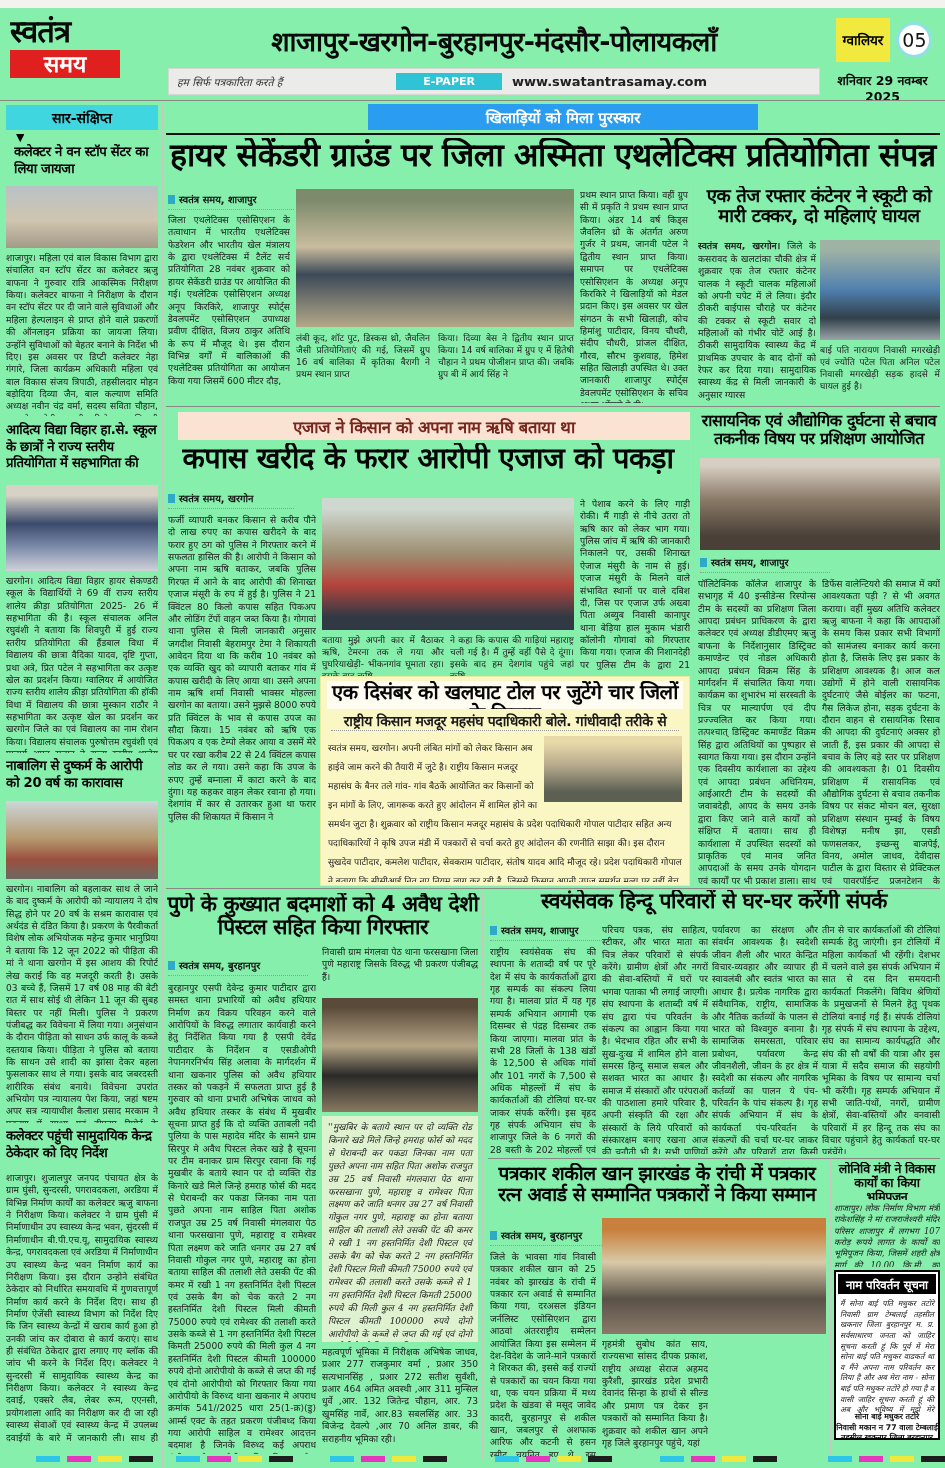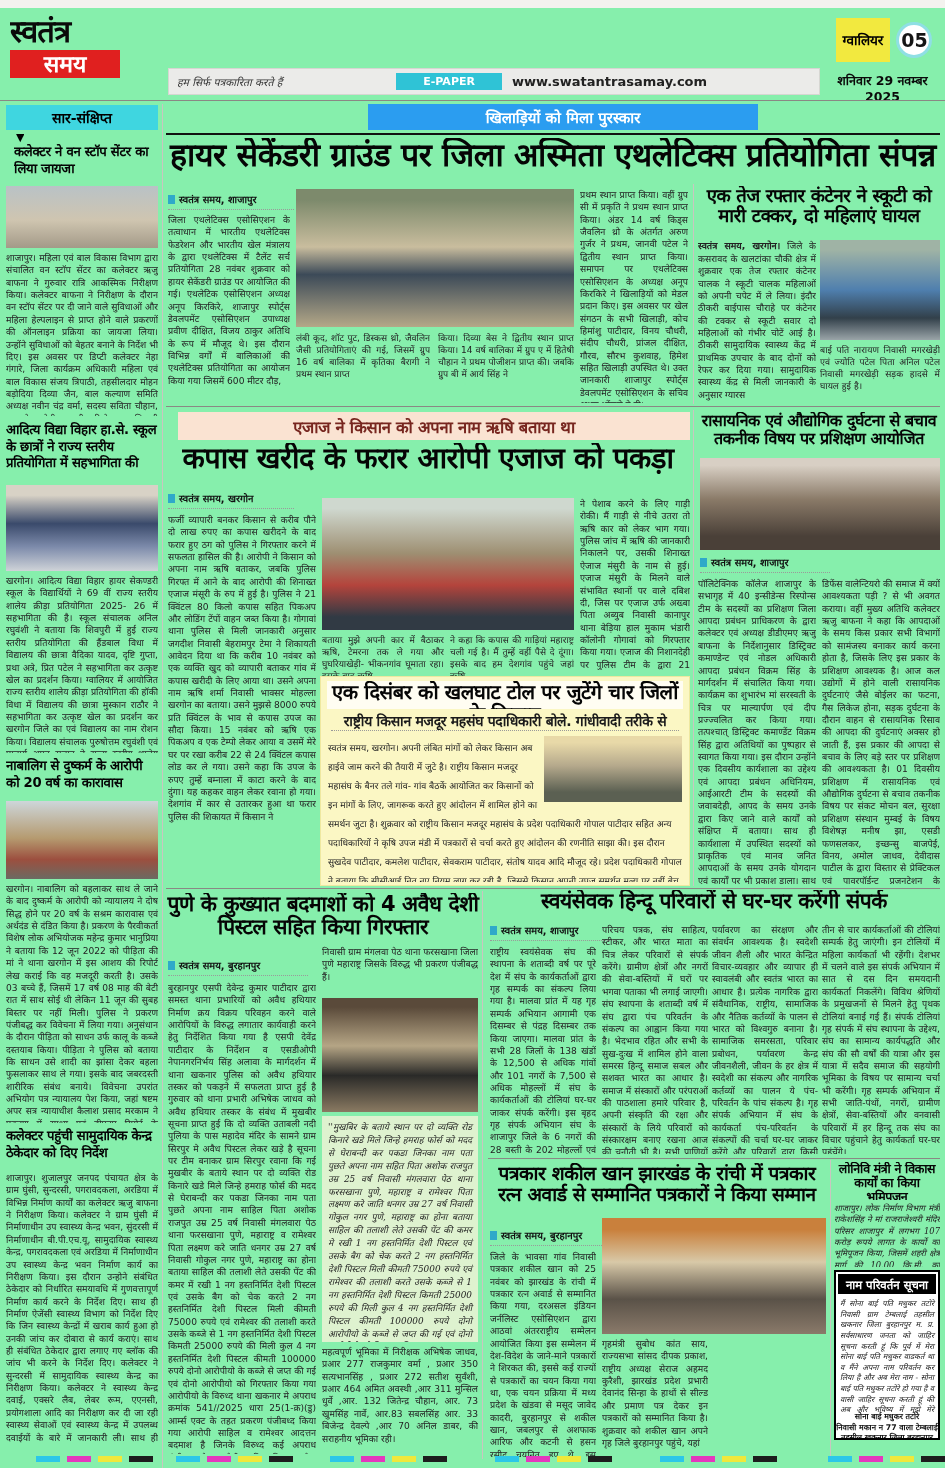--- a/index.html
+++ b/index.html
@@ -24,21 +24,21 @@
   .logo-top { font-size:31px; font-weight:bold; color:#0a0a0a; letter-spacing:-1px; line-height:1; }
   .logo-bot { margin-top:3px; background:#e0201f; color:#fff; font-weight:bold; font-size:23px;
               text-align:center; padding:1px 6px; line-height:1.15; }
   .regions { font-size:27px; font-weight:bold; letter-spacing:-0.5px; text-align:center; color:#0a0a0a; }
   .graybar { background:#ebebe9; display:flex; align-items:center; gap:10px; padding:0 8px; border:1px solid #d6d6d2; }
   .tagline { font-style:italic; font-size:10.5px; color:#333; flex:0 0 auto; }
   .epaper { background:#2fc3d6; color:#fff; font-weight:bold; font-size:11px; padding:2px 27px; }
   .website { font-weight:bold; font-size:13px; color:#222; }
   .edition { background:#f2e93f; color:#000; font-weight:bold; font-size:13.5px; padding:14px 7px; }
   .pgno { width:36px; height:36px; border-radius:50%; background:#fff; border:3px solid #8fdfe4;
-          display:flex; align-items:center; justify-content:center; font-size:19px; font-weight:bold; }
+          display:flex; align-items:center; justify-content:center; font-size:19px; font-weight:normal; }
   .dateline { font-weight:bold; font-size:12.5px; color:#0a0a0a; text-align:center; }
 
   .sb-head { background:#3fd6e0; color:#000; font-weight:bold; font-size:14px;
              display:flex; align-items:center; justify-content:center; }
   .sb-hl { font-size:13.2px; font-weight:bold; line-height:1.25; color:#050505; letter-spacing:-0.3px; }
 
   .banner { background:#2b9df0; color:#fff; font-weight:bold; font-size:15px;
             display:flex; align-items:center; justify-content:center; }
 
   .kicker { background:#fae3d2; color:#77261f; font-weight:bold; font-size:16.5px;
@@ -62,20 +62,21 @@
 </style>
 </head>
 <body>
 
 <div class="page">
 
   <div class="abs" style="left:10px;top:8px;width:110px;height:82px;">
     <div class="logo-top">स्वतंत्र</div>
     <div class="logo-bot">समय</div>
   </div>
+  <div class="abs regions" style="left:168px;top:14px;width:652px;height:42px;">शाजापुर-खरगोन-बुरहानपुर-मंदसौर-पोलायकलाँ</div>
   <div class="abs graybar" style="left:168px;top:60px;width:652px;height:27px;">
     <span class="tagline">हम सिर्फ पत्रकारिता करते हैं</span>
     <span style="flex:1"></span>
     <span class="epaper">E-PAPER</span>
     <span class="website">www.swatantrasamay.com</span>
     <span style="flex:1"></span>
   </div>
   <div class="abs" style="left:828px;top:10px;width:112px;height:44px;display:flex;align-items:center;gap:6px;justify-content:center;">
     <span class="edition">ग्वालियर</span>
     <span class="pgno">05</span>

